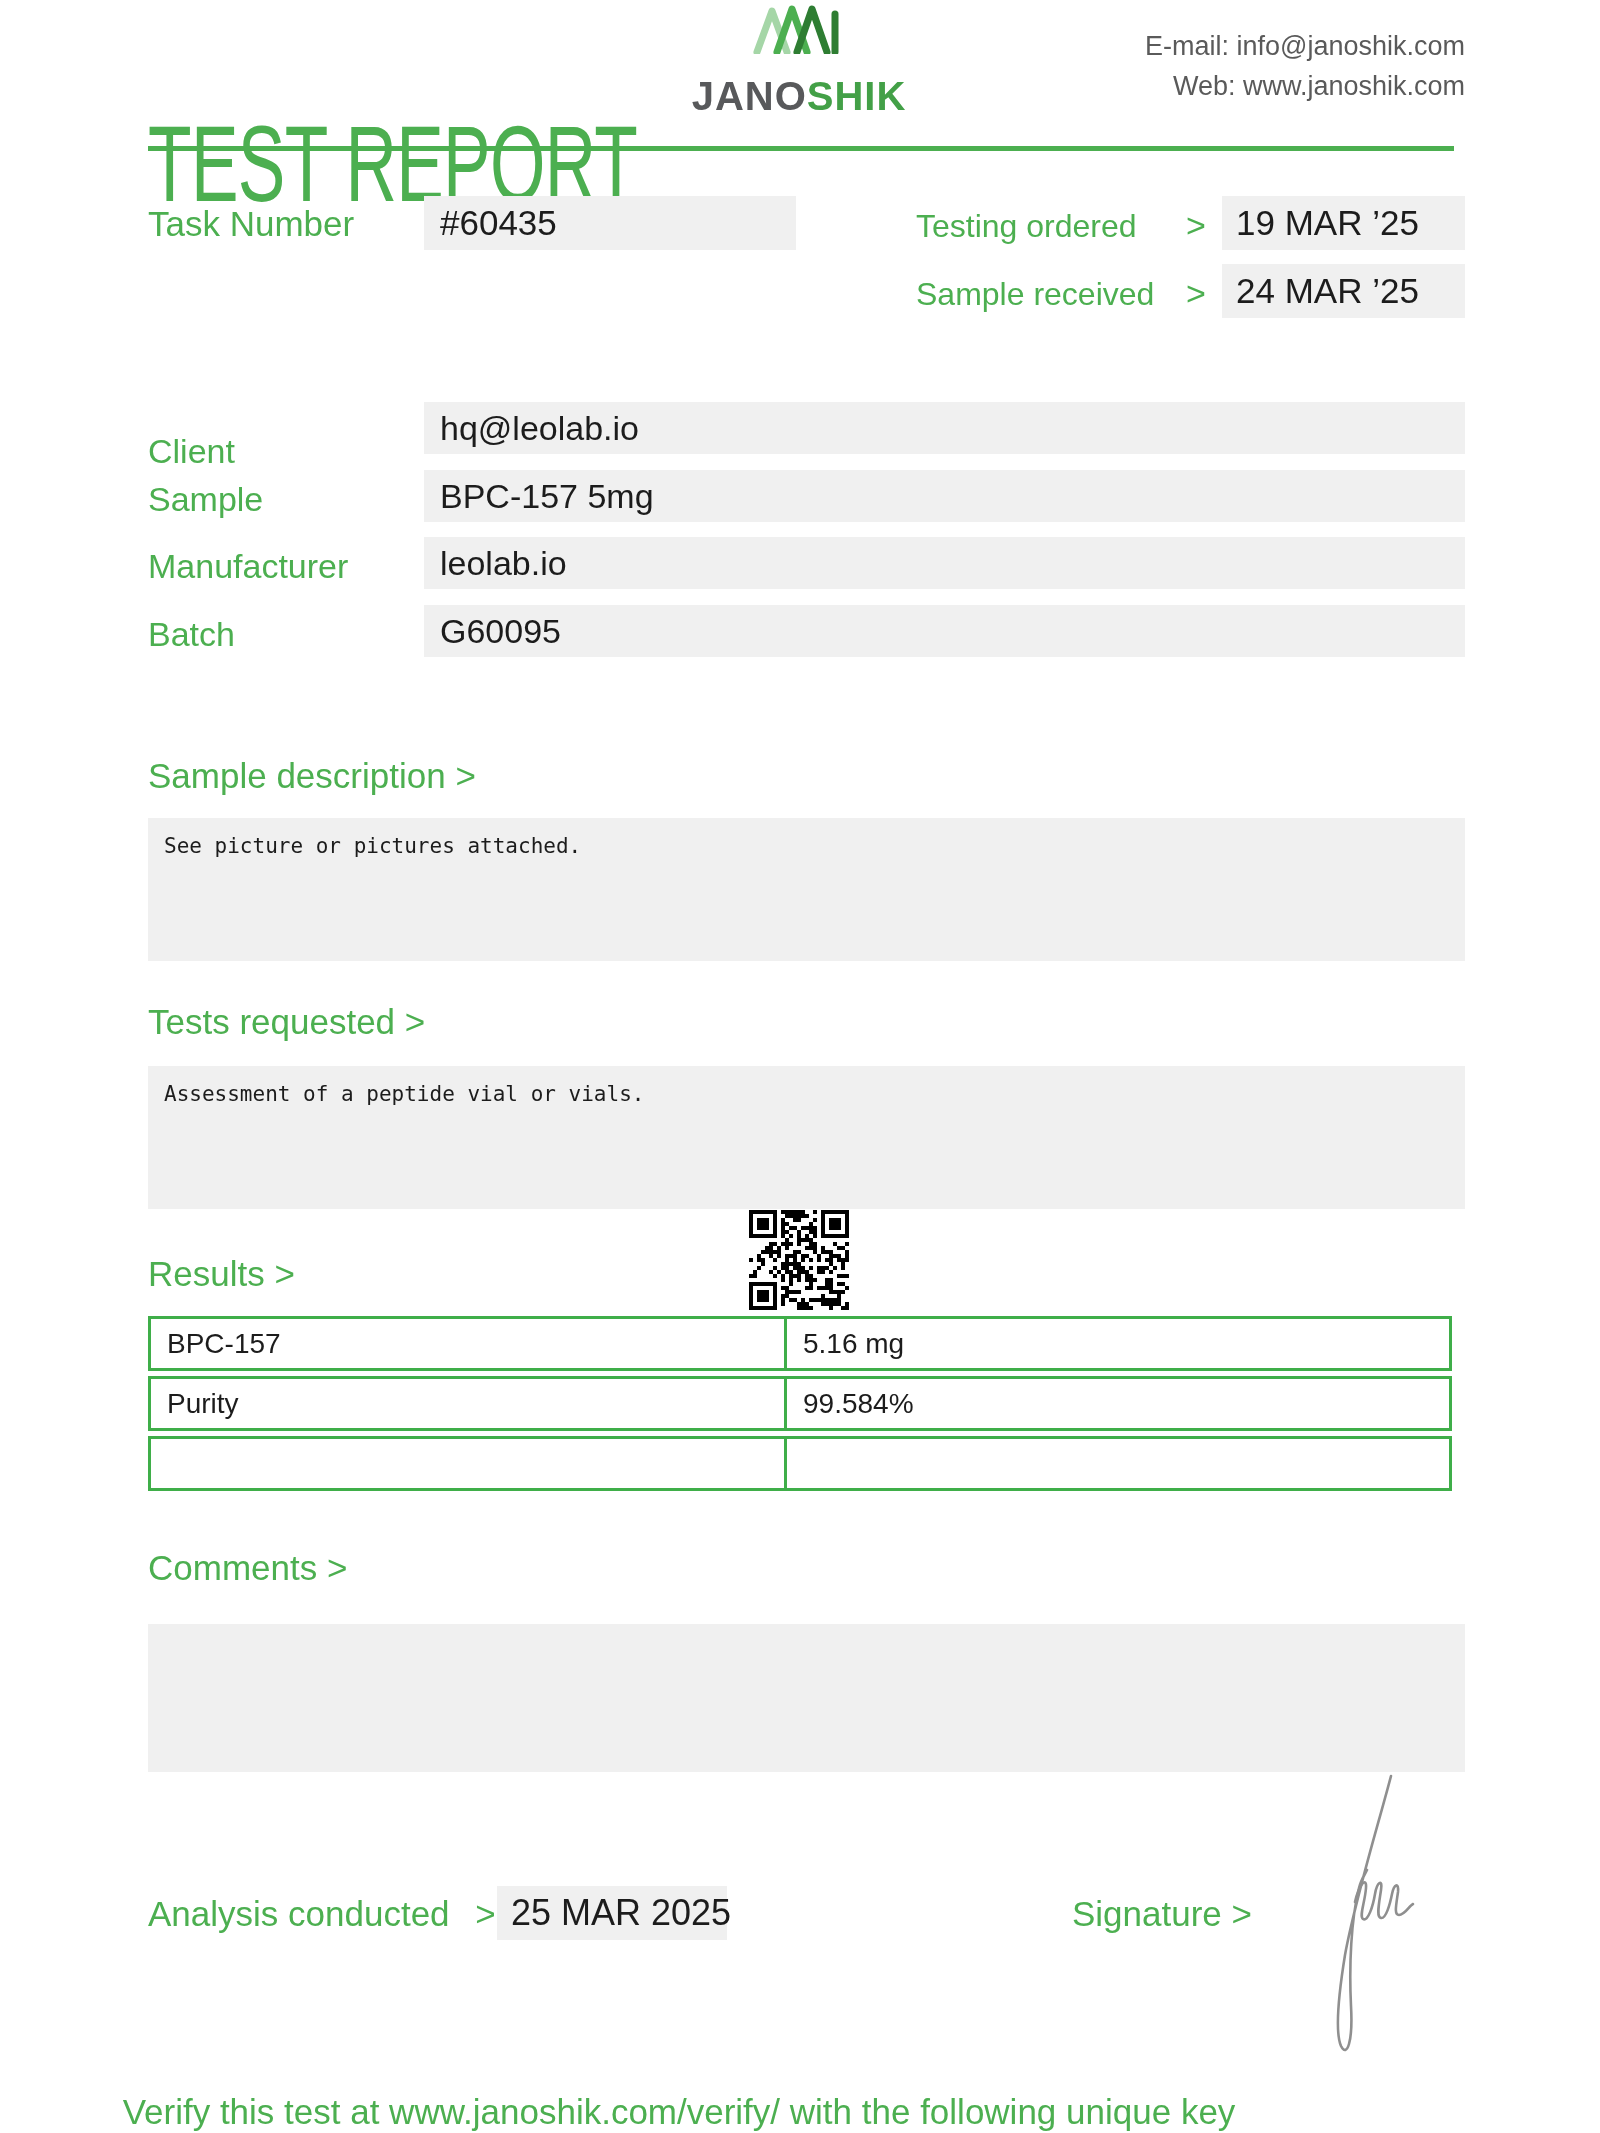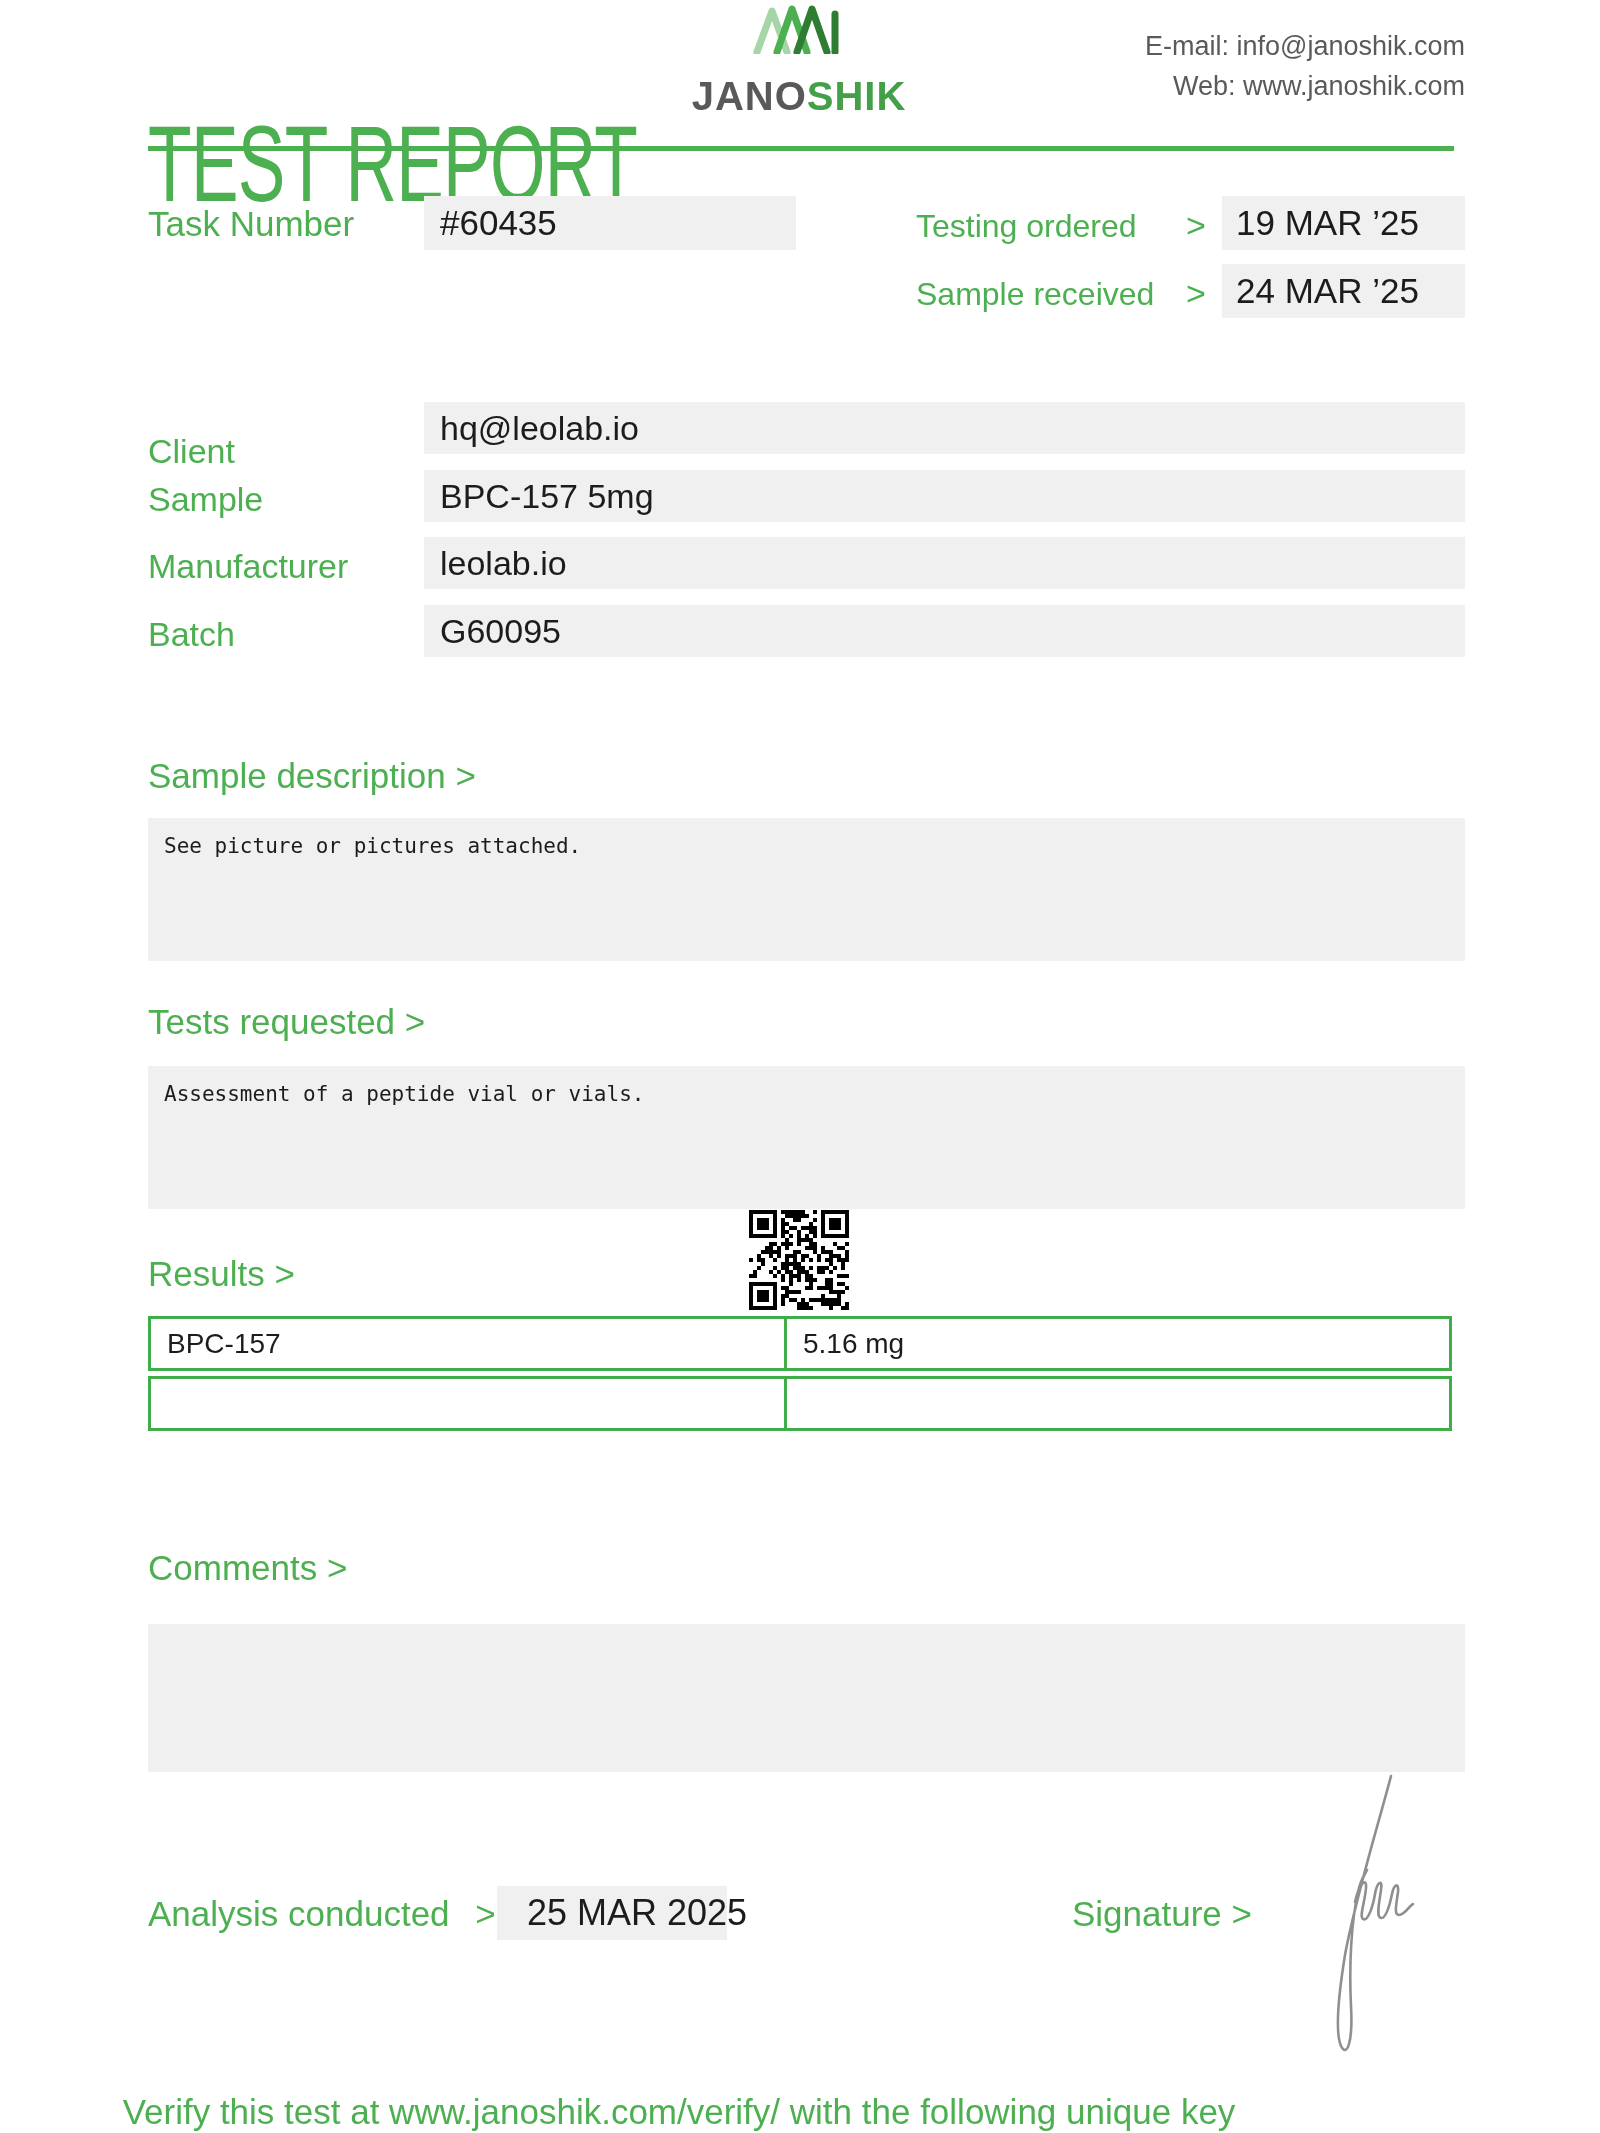--- a/index.html
+++ b/index.html
@@ -73,21 +73,21 @@
   .rcell{
     font-size:28px;line-height:49px;color:#1c1c1c;
     padding-left:16px;box-sizing:border-box;white-space:nowrap;overflow:hidden;
   }
   .rcell.c1{width:636px;border-right:3px solid #3fae49;}
   .rcell.c2{flex:1;}
 
   
   .analysis-label{left:148px;top:1894px;font-size:35px;}
   .analysis-arrow{margin-left:16px;}
-  .analysis-box{left:497px;top:1886px;width:230px;padding-left:30px;font-size:36px;}
+  .analysis-box{left:497px;top:1886px;width:230px;padding-left:14px;font-size:36px;}
   .signature-label{left:1072px;top:1894px;font-size:35px;}
   .signature{left:1295px;top:1770px;}
   .verify{left:0;top:2092px;width:1358px;text-align:center;font-size:35px;color:#4caf50;white-space:nowrap;}
 </style>
 </head>
 <body>
 
 <div class="page">
 
   <h1 class="abs title">TEST REPORT</h1>
@@ -465,20 +465,24 @@
     <span>Results</span>
     <span class="arrow">&gt;</span>
   </div>
 
   <div class="abs rtable">
     <div class="rrow">
       <div class="rcell c1">BPC-157</div>
       <div class="rcell c2">5.16 mg</div>
     </div>
     <div class="rrow">
+      <div class="rcell c1">Purity</div>
+      <div class="rcell c2">99.584%</div>
+    </div>
+    <div class="rrow">
       <div class="rcell c1"></div>
       <div class="rcell c2"></div>
     </div>
   </div>
 
   <div class="abs heading" style="left:148px;top:1548px">
     <span>Comments</span>
     <span class="arrow">&gt;</span>
   </div>
   <div class="abs textbox" style="top:1624px;height:148px"></div>

